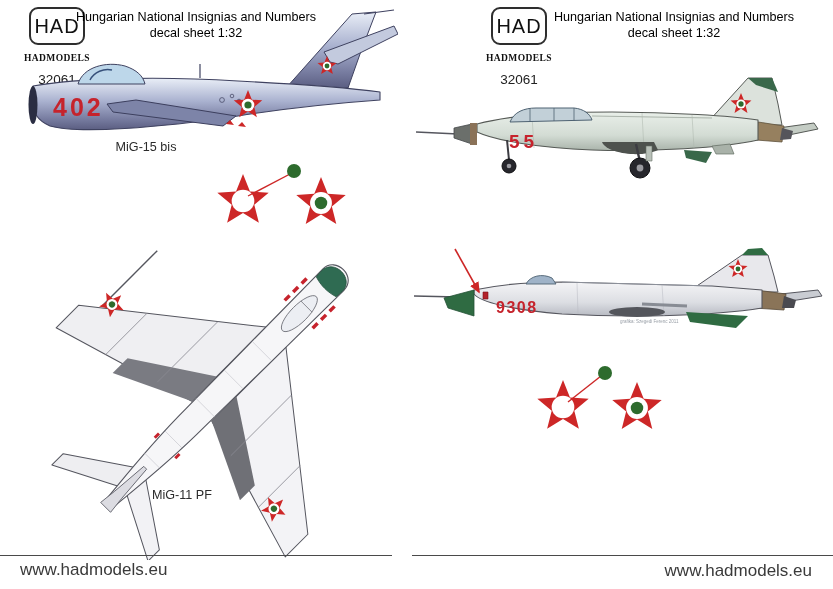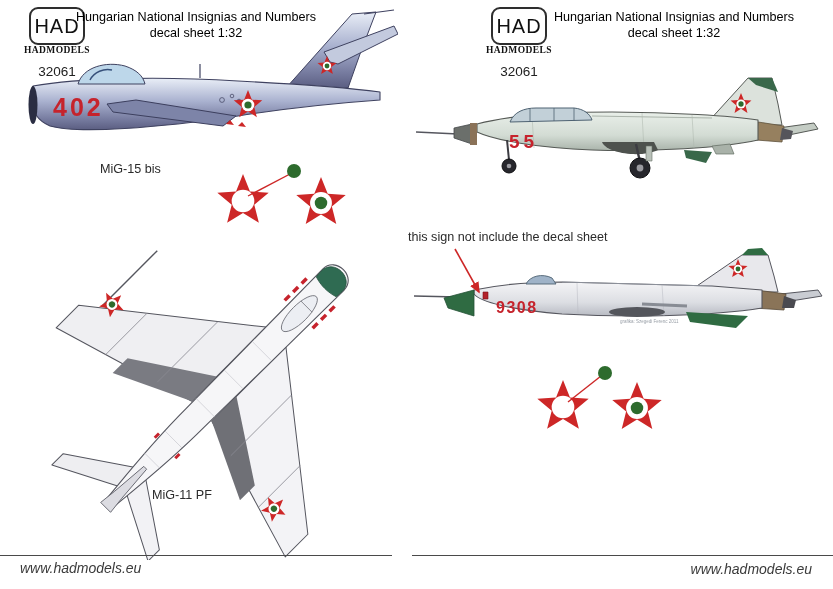--- a/index.html
+++ b/index.html
@@ -4,28 +4,28 @@
 <style>
   html,body{margin:0;padding:0;background:#888;}
   .sheet{position:relative;width:833px;height:589px;background:#ffffff;overflow:hidden;
          font-family:"Liberation Sans",sans-serif;color:#222;}
   .abs{position:absolute;}
   .brand{width:70px;text-align:center;}
   .logo-box{width:52px;height:34px;margin:0 auto;border:2px solid #2e2e2e;border-radius:9px;
             display:flex;align-items:center;justify-content:center;
             font-size:20px;font-weight:500;letter-spacing:1px;color:#111;}
   .logo-sub{font-family:"Liberation Serif",serif;font-weight:bold;font-size:9.5px;
-            letter-spacing:.4px;color:#111;margin-top:0;white-space:nowrap;}
+            letter-spacing:.4px;color:#111;margin-top:8px;white-space:nowrap;}
   .logo-code{font-size:13.5px;color:#222;margin-top:9px;}
   .title{width:312px;text-align:center;font-size:12.6px;line-height:16px;color:#000000;}
   .caption{font-size:12.6px;color:#2b2b2b;white-space:nowrap;}
   .note{font-size:12.6px;color:#2b2b2b;white-space:nowrap;}
   .disclaimer{font-size:12.4px;color:#2b2b2b;white-space:nowrap;}
   .rule{border-top:1.6px solid #4a4a4a;height:0;}
-  .url{font-size:14px;color:#3a3a3a;font-style:italic;}
+  .url{font-size:17px;color:#3a3a3a;}
   svg text{font-family:"Liberation Sans",sans-serif;}
   .tailnum{font-weight:bold;fill:#c6232c;}
 </style>
 </head>
 <body>
 
 <svg width="0" height="0" style="position:absolute" aria-hidden="true">
   <defs>
     <symbol id="star-empty" viewBox="-100 -100 200 200">
       <polygon points="0,-100 25.9,-35.6 95.1,-30.9 41.8,13.6 58.8,80.9 0,44 -58.8,80.9 -41.8,13.6 -95.1,-30.9 -25.9,-35.6" fill="#cd2727"></polygon>
@@ -103,21 +103,21 @@
       <circle cx="231" cy="97" r="1.8" fill="none" stroke="#4a4d6a" stroke-width="0.8"></circle>
       <polygon points="222,116 226,121 218,120" fill="#cd2727"></polygon>
       <polygon points="234,118 238,123 230,122" fill="#cd2727"></polygon>
 
       <use href="#star-full" xlink:href="#star-full" x="225" y="86" width="30" height="30"></use>
       <use href="#star-full" xlink:href="#star-full" x="309" y="52" width="20" height="20"></use>
 
       <text class="tailnum" x="45" y="112" font-size="25" letter-spacing="3">402</text>
     </g>
   </svg>
-  <div class="abs caption" style="left:100px;top:162px;width:92px;text-align:left">MiG-15 bis</div>
+  <div class="abs caption" style="left:100px;top:140px;width:92px;text-align:center">MiG-15 bis</div>
 
   <svg class="abs" style="left:205px;top:160px" width="150" height="78" viewBox="0 0 150 78">
     <use href="#star-empty" xlink:href="#star-empty" x="11" y="14" width="54" height="54"></use>
     <line x1="43" y1="36" x2="85" y2="14" stroke="#cd2727" stroke-width="1.4"></line>
     <circle cx="89" cy="11" r="7" fill="#2d6b2d"></circle>
     <use href="#star-full" xlink:href="#star-full" x="90" y="17" width="52" height="52"></use>
   </svg>
 
   <svg class="abs" style="left:10px;top:238px" width="390" height="322" viewBox="0 0 390 322">
     <g transform="translate(213,152) rotate(45)" stroke-linejoin="round">
@@ -205,21 +205,20 @@
       <line x1="224" y1="74" x2="228" y2="92" stroke="#3c3c42" stroke-width="2.4"></line>
       <circle cx="228" cy="98" r="10" fill="#26262c" stroke="#0f0f12"></circle>
         <circle cx="228" cy="98" r="3.4" fill="#9a9aa0"></circle>
       <rect x="234" y="76" width="6" height="15" fill="#b9c1b9" stroke="#667066" stroke-width="0.6"></rect>
 
       <use href="#star-full" xlink:href="#star-full" x="318" y="23" width="22" height="22"></use>
       <text class="tailnum" x="97" y="78" font-size="19" letter-spacing="4">55</text>
     </g>
   </svg>
 
-  <div class="abs note" style="left:408px;top:230px">this sign not include the decal sheet</div>
 
   <svg class="abs" style="left:412px;top:240px" width="420" height="96" viewBox="0 0 420 96">
     <g stroke-linejoin="round">
       <line x1="2" y1="56" x2="46" y2="57" stroke="#55565e" stroke-width="1.5"></line>
 
       <polygon points="279,50 330,15 356,15 362,36 366,52 300,52" fill="#e8e8ec" stroke="#55565e" stroke-width="1"></polygon>
       <polygon points="330,15 356,15 350,8 336,9" fill="#2f6b42"></polygon>
 
       <polygon points="350,56 406,50 410,56 360,64" fill="#c9ccd2" stroke="#55565e" stroke-width="1"></polygon>
 

